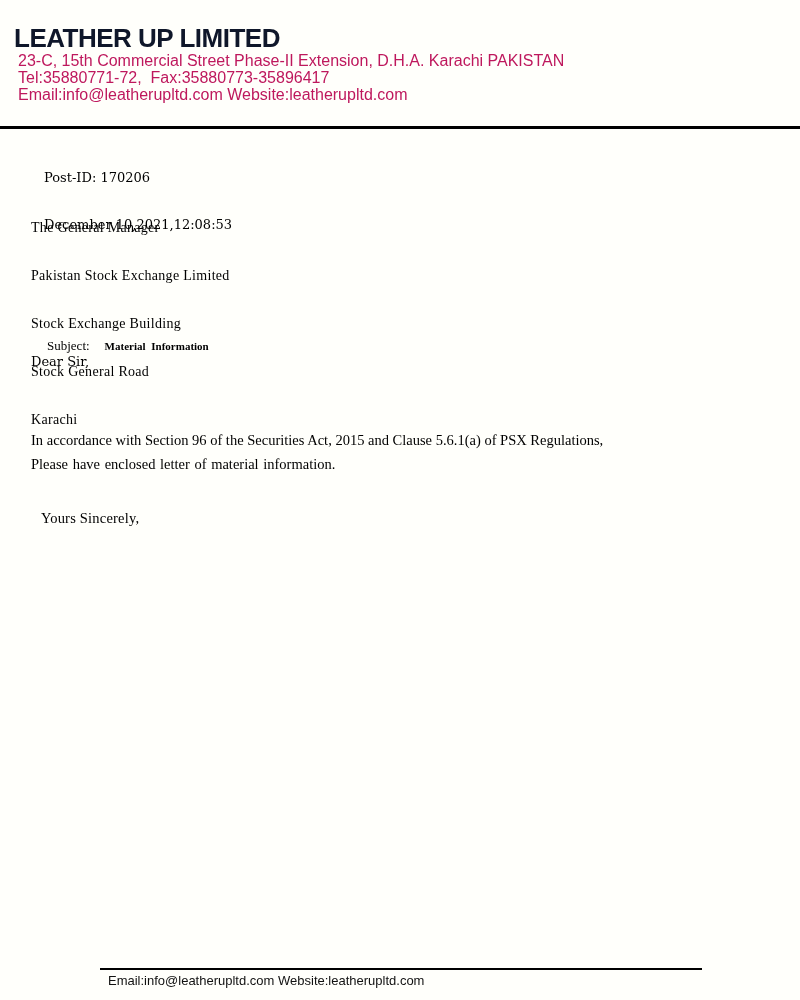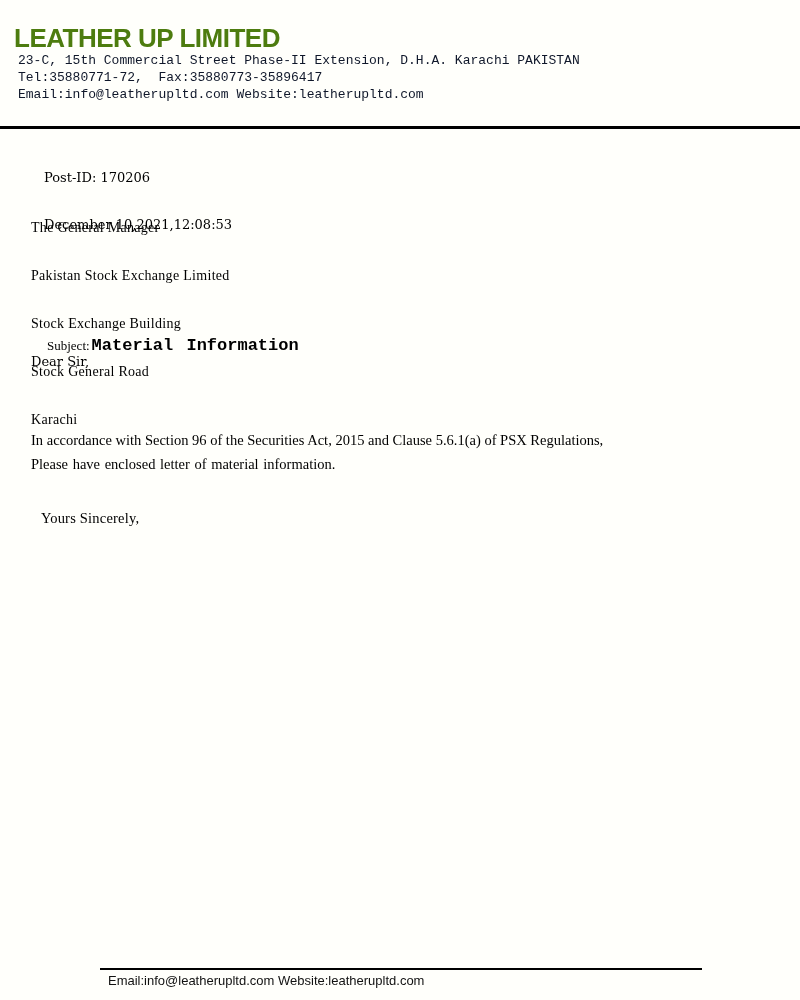--- a/index.html
+++ b/index.html
@@ -20,30 +20,29 @@
     position: absolute;
     left: 14px;
     top: 24px;
     font-family: "Liberation Sans", sans-serif;
   }
   .company-name {
     font-size: 26px;
     font-weight: 700;
     letter-spacing: -0.5px;
     line-height: 28px;
-    color: #4d7c0f;
+    color: #0f172a;
     white-space: pre;
   }
   .header-line {
     margin-left: 4px;
-    font-size: 13px;
+    font-size: 16px;
     line-height: 17px;
-    color: #0f172a;
+    color: #be185d;
     white-space: pre;
-    font-family: Liberation Mono, monospace;
   }
   .header-line:first-of-type { margin-top: 3px; }
   .top-rule {
     position: absolute;
     left: 0;
     top: 126px;
     width: 800px;
     height: 3px;
     background: #000;
   }
@@ -72,25 +71,25 @@
     position: absolute;
     left: 31px;
     top: 318px;
     white-space: pre;
   }
   .subject-label {
     font-family: Liberation Serif, serif;
     font-size: 13px;
   }
   .subject-value {
-    font-family: Liberation Mono, monospace;
-    font-size: 17px;
+    font-family: Liberation Serif, serif;
+    font-size: 11px;
     font-weight: 700;
     word-spacing: 3px;
-    margin-left: 2px;
+    margin-left: 15px;
   }
   .salutation {
     position: absolute;
     left: 31px;
     top: 354px;
     font-family: "DejaVu Serif", serif;
     font-size: 13px;
     white-space: pre;
   }
   .para1 {

